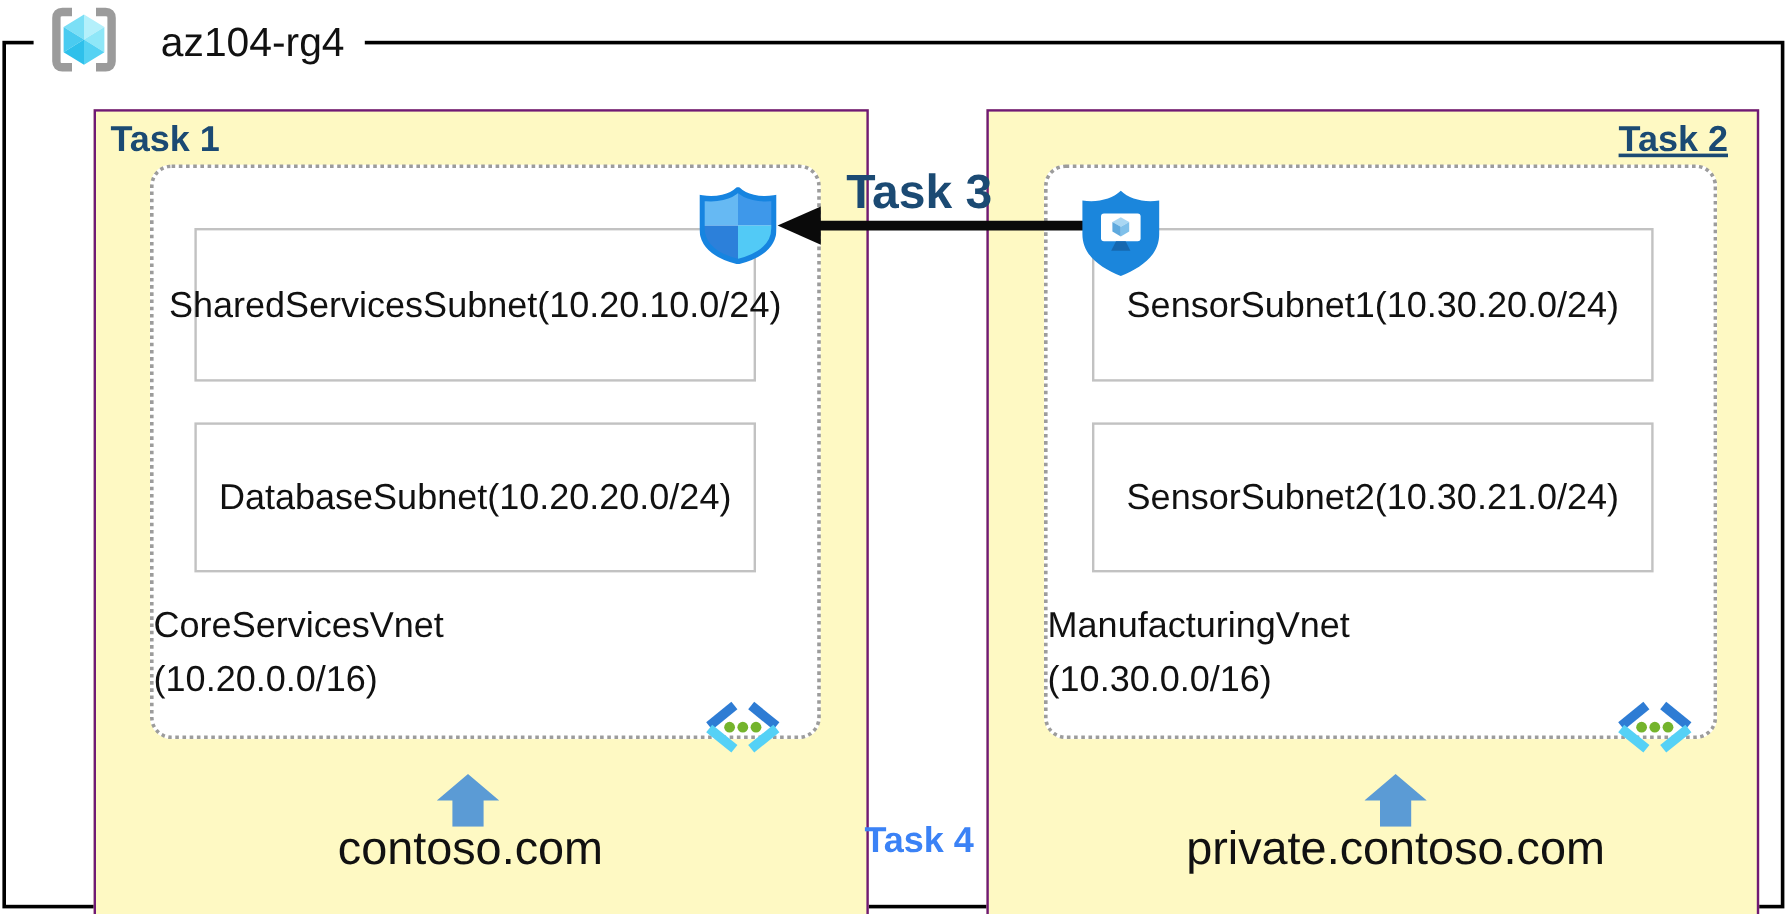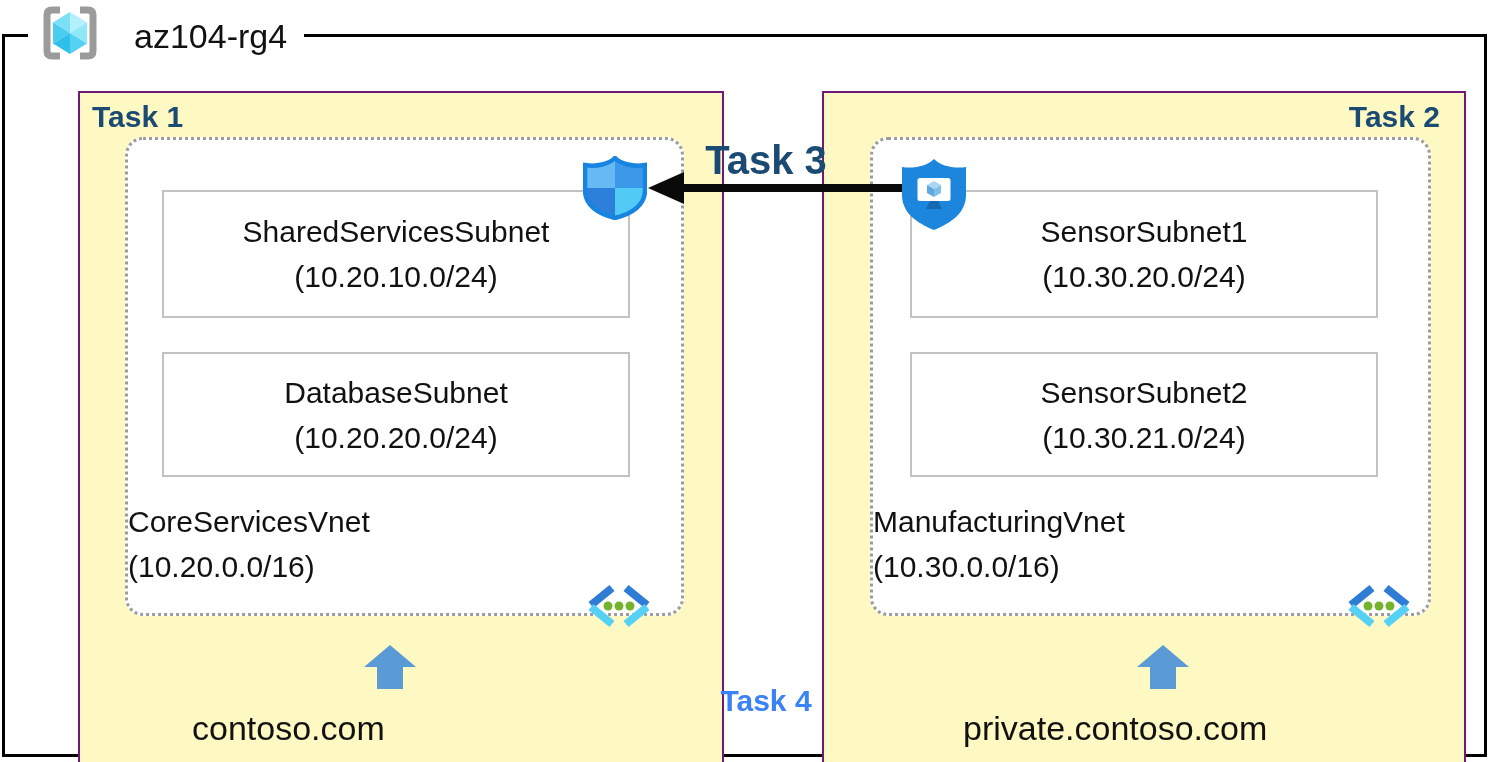--- a/index.html
+++ b/index.html
@@ -12,49 +12,49 @@
   .header-patch{position:absolute;left:28px;top:20px;width:276px;height:32px;background:#fff;}
   .rg-icon{position:absolute;left:36px;top:2px;width:68px;height:62px;}
   .rg-label{position:absolute;left:134px;top:16px;font-size:34px;line-height:40px;color:#111;}
 
   .group-box{position:absolute;top:91px;width:646px;height:711px;background:#fef9c3;
     border:2px solid #701a75;box-sizing:border-box;}
   .group-box.left{left:78px;}
   .group-box.right{left:822px;width:644px;}
   .task-label{font-weight:700;color:#1B4A73;font-size:30px;line-height:34px;position:absolute;}
   .task-label.tl{left:12px;top:7px;}
-  .task-label.tr{right:24px;top:7px;}
+  .task-label.tr{right:24px;top:7px;text-decoration:underline;}
 
   .vnet-dashed{position:absolute;left:45px;top:44px;width:553px;height:473px;
     background:#fff;border:3px dotted #9C9C9C;border-radius:18px;box-sizing:content-box;}
   .group-box.right .vnet-dashed{left:46px;width:555px;}
 
   .subnet-box{position:absolute;left:34px;width:468px;background:#fff;border:2px solid #C2C2C2;
-    box-sizing:border-box;display:flex;flex-direction:column;align-items:center;justify-content:center;
+    box-sizing:border-box;display:flex;flex-direction:row;align-items:center;justify-content:center;
     font-size:30px;line-height:45px;text-align:center;}
   .group-box.right .subnet-box{left:37px;}
   .subnet-box.first{top:50px;height:128px;}
   .subnet-box.second{top:212px;height:125px;}
 
   .vnet-label{position:absolute;left:0;right:0;top:359px;text-align:left;
     font-size:30px;line-height:45px;}
   .vnet-icon{position:absolute;top:443px;width:68px;height:46px;}
   .group-box.left .vnet-icon{left:457px;}
   .group-box.right .vnet-icon{left:472px;}
 
   .task3-arrow{position:absolute;left:640px;top:158px;width:330px;height:60px;}
   .task3-label{position:absolute;left:660px;top:143px;width:212px;text-align:center;
     font-weight:700;color:#1B4A73;font-size:40px;line-height:34px;}
   .nsg-icon{position:absolute;left:583px;top:156px;width:64px;height:64px;}
   .asg-icon{position:absolute;left:900px;top:157px;width:68px;height:75px;}
 
   .up-arrow{position:absolute;top:645px;width:52px;height:44px;}
   .up-arrow.left{left:364px;}
   .up-arrow.right{left:1137px;}
-  .dns-label{position:absolute;top:688px;width:400px;text-align:left;font-size:34px;line-height:40px;color:#111;margin-top:20px;}
+  .dns-label{position:absolute;top:688px;width:400px;text-align:center;font-size:39px;line-height:40px;color:#111;}
   .dns-label.left{left:192px;}
   .dns-label.right{left:963px;}
   .task4-label{position:absolute;left:664px;top:684px;width:204px;text-align:center;
     font-weight:700;color:#3b82f6;font-size:30px;line-height:34px;}
 </style>
 </head>
 <body>
 
 <div class="canvas">
 

